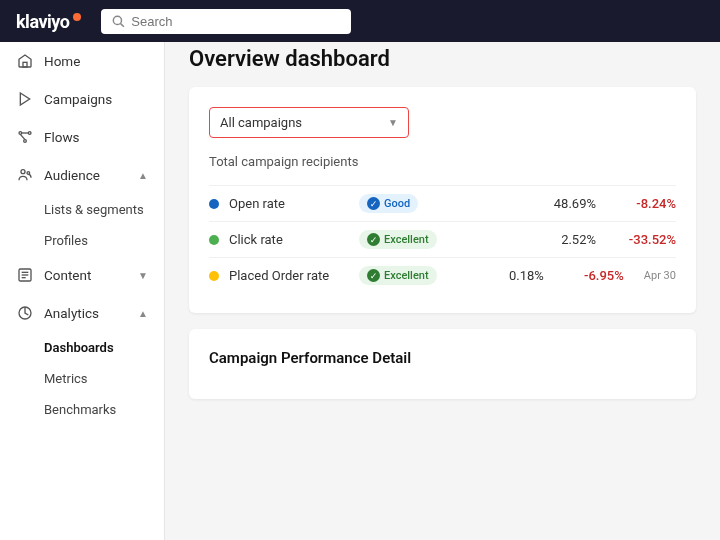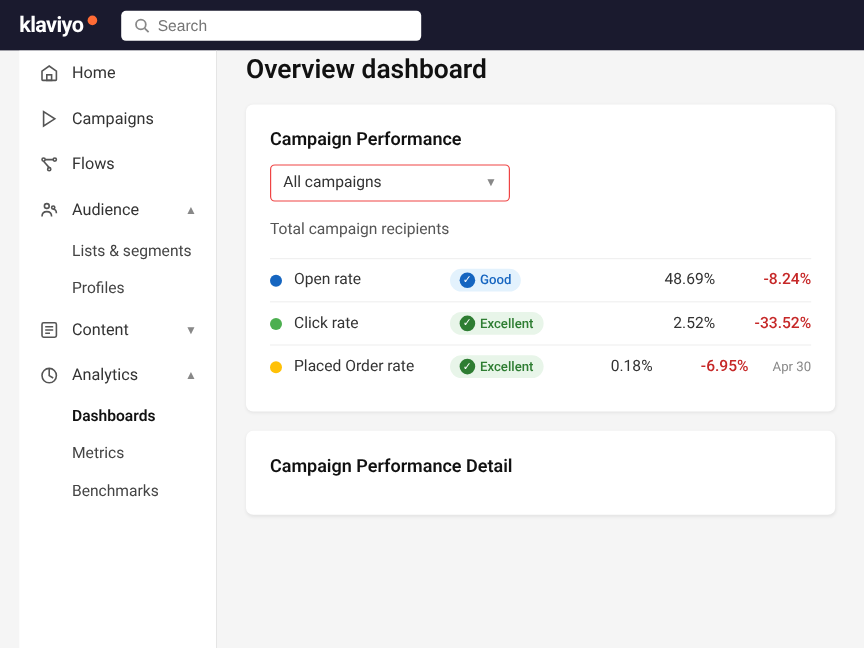--- a/index.html
+++ b/index.html
@@ -50,21 +50,20 @@
       color: #333;
       width: 100%;
       background: transparent;
     }
 
     
     .layout {
       display: flex;
       flex: 1;
       overflow: hidden;
-      margin-left: 16px;
     }
 
     
     .sidebar {
       width: 165px;
       background: white;
       border-right: 1px solid #e5e5e5;
       overflow-y: auto;
       flex-shrink: 0;
     }
@@ -336,21 +335,20 @@
       <span>Benchmarks</span>
     </div>
 
   </div>
 
   <div class="main">
 
     <h1 class="page-title">Overview dashboard</h1>
 
     <div class="card">
-      <div class="card-title">Campaign Performance</div>
 
       <div class="dropdown-select">
         <span>All campaigns</span>
         <span style="font-size:10px;color:#888;">▼</span>
       </div>
 
       <div class="big-number-label">Total campaign recipients</div>
 
       <div class="metric-row">
         <span class="metric-dot" style="background:#1565c0;"></span>

